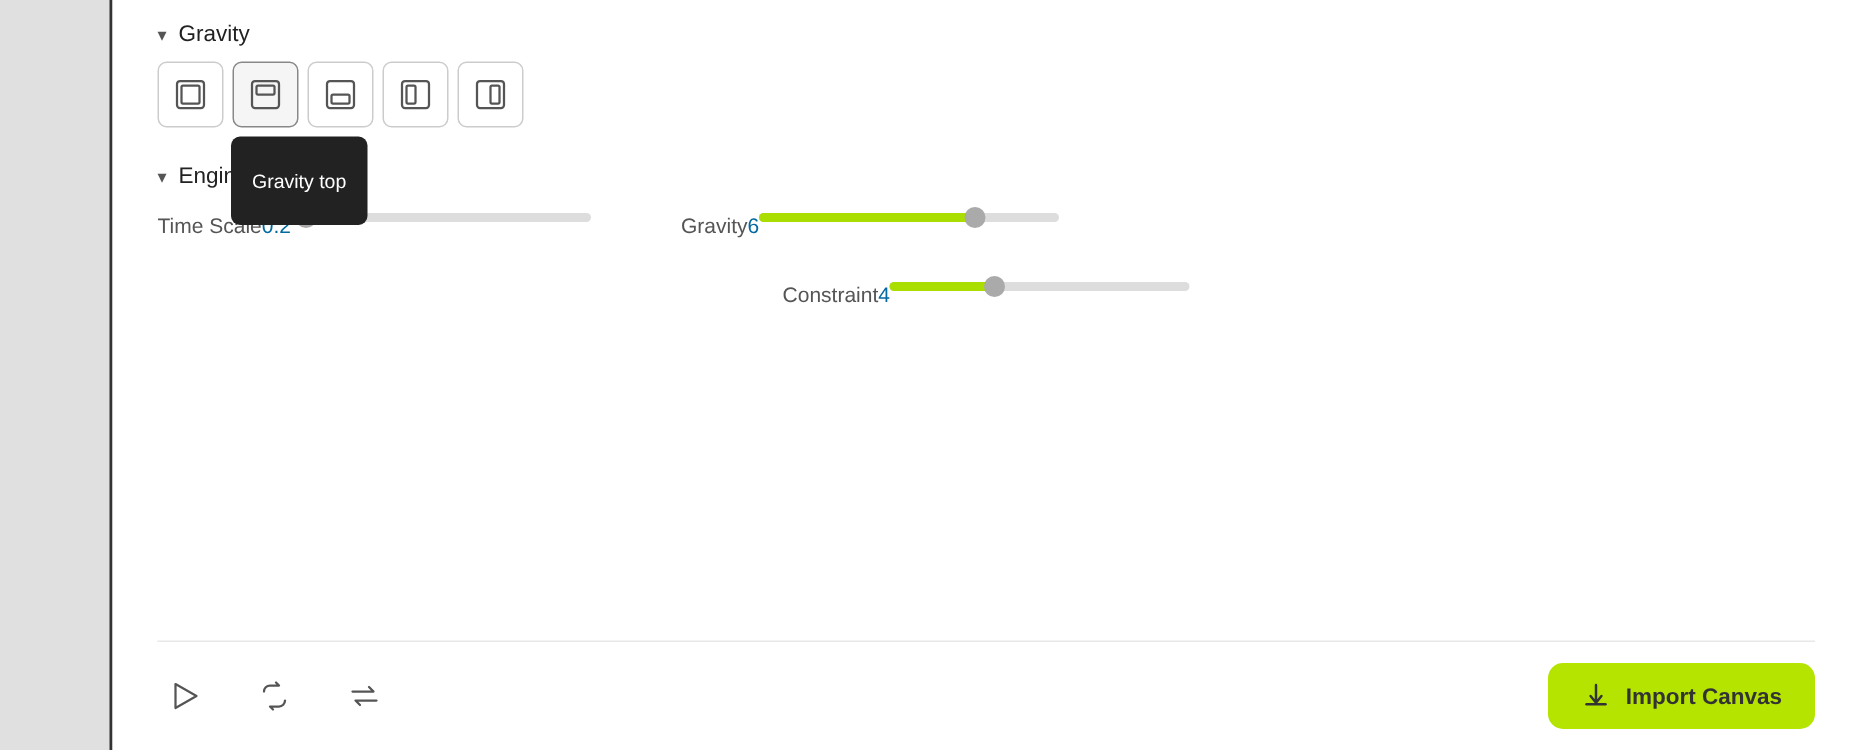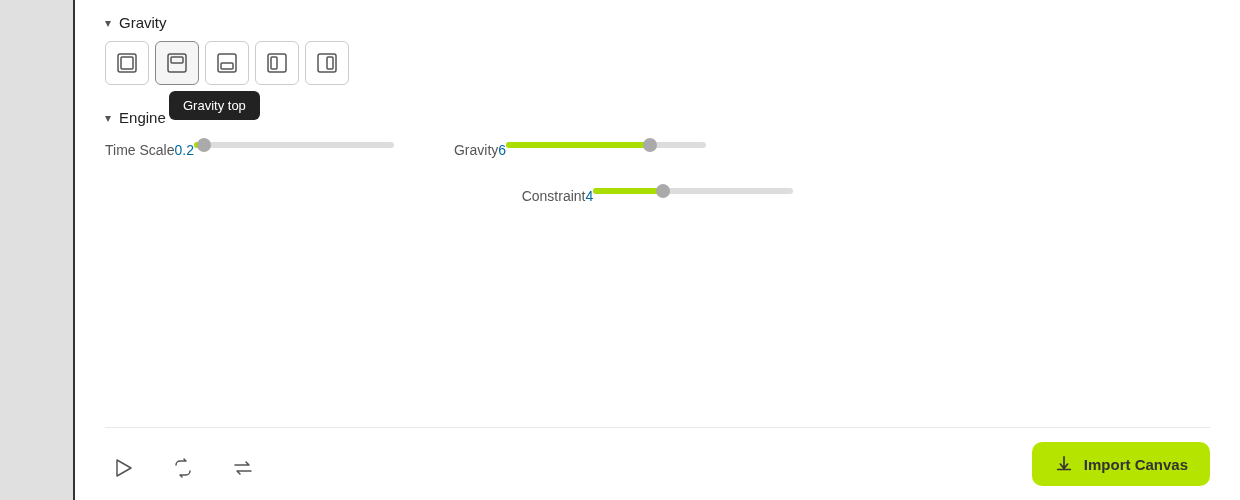--- a/index.html
+++ b/index.html
@@ -139,25 +139,25 @@
 
     .gravity-btn svg {
       width: 22px;
       height: 22px;
     }
 
     
     .gravity-tooltip {
       position: absolute;
       top: 50px;
-      left: 64px;
+      left: 49px;
       background: #222;
       color: #fff;
       font-size: 13px;
-      padding: 7px 14px;
+      padding: 22px 14px;
       border-radius: 6px;
       white-space: nowrap;
       z-index: 10;
       pointer-events: none;
     }
 
     
     .controls-row {
       display: flex;
       align-items: flex-start;
@@ -218,21 +218,21 @@
     .constraint-row {
       padding: 16px 0 10px 0;
     }
 
     
     .bottom-bar {
       margin-top: auto;
       border-top: 1px solid #e8e8e8;
       padding: 14px 0;
       display: flex;
-      align-items: flex-end;
+      align-items: center;
       gap: 24px;
     }
 
     .bottom-btn {
       background: none;
       border: none;
       cursor: pointer;
       width: 36px;
       height: 36px;
       display: flex;

